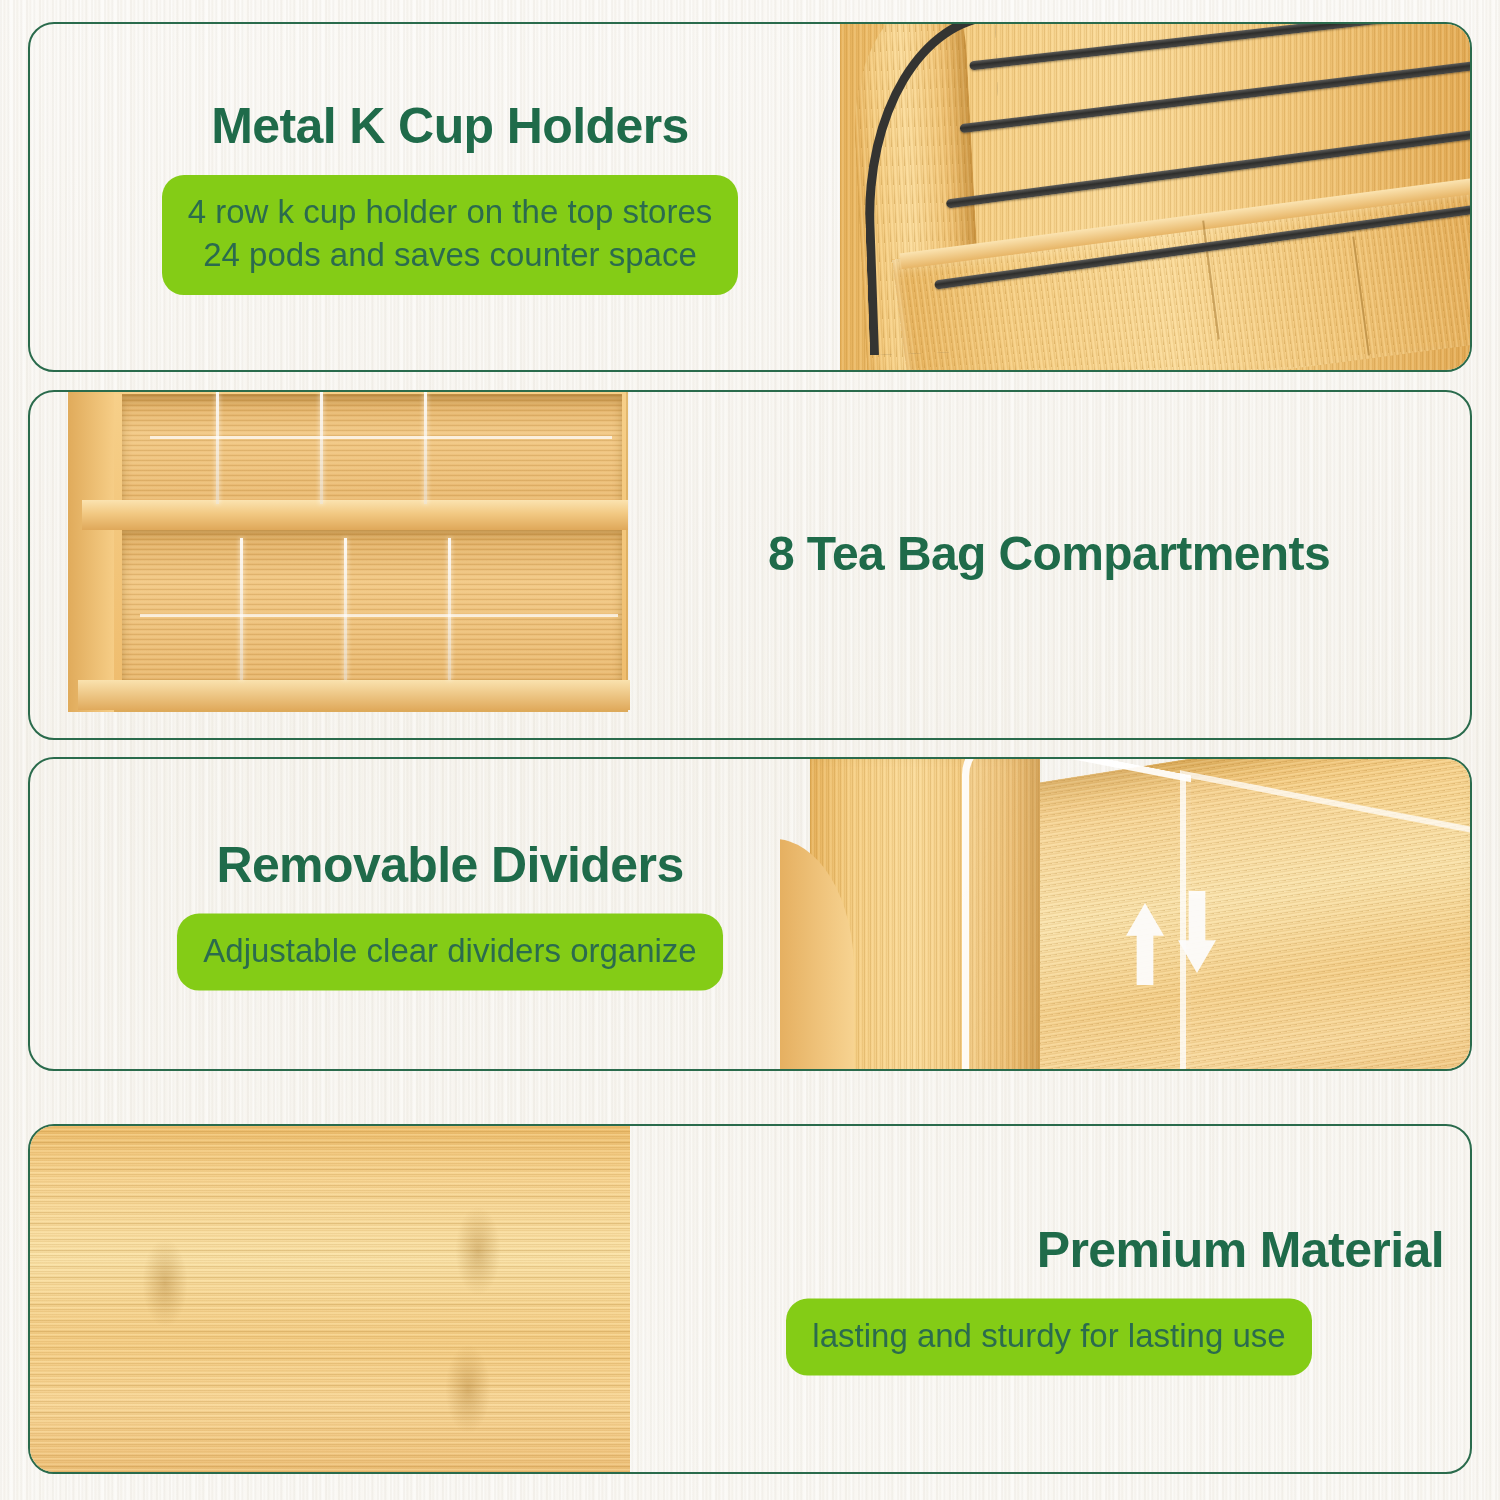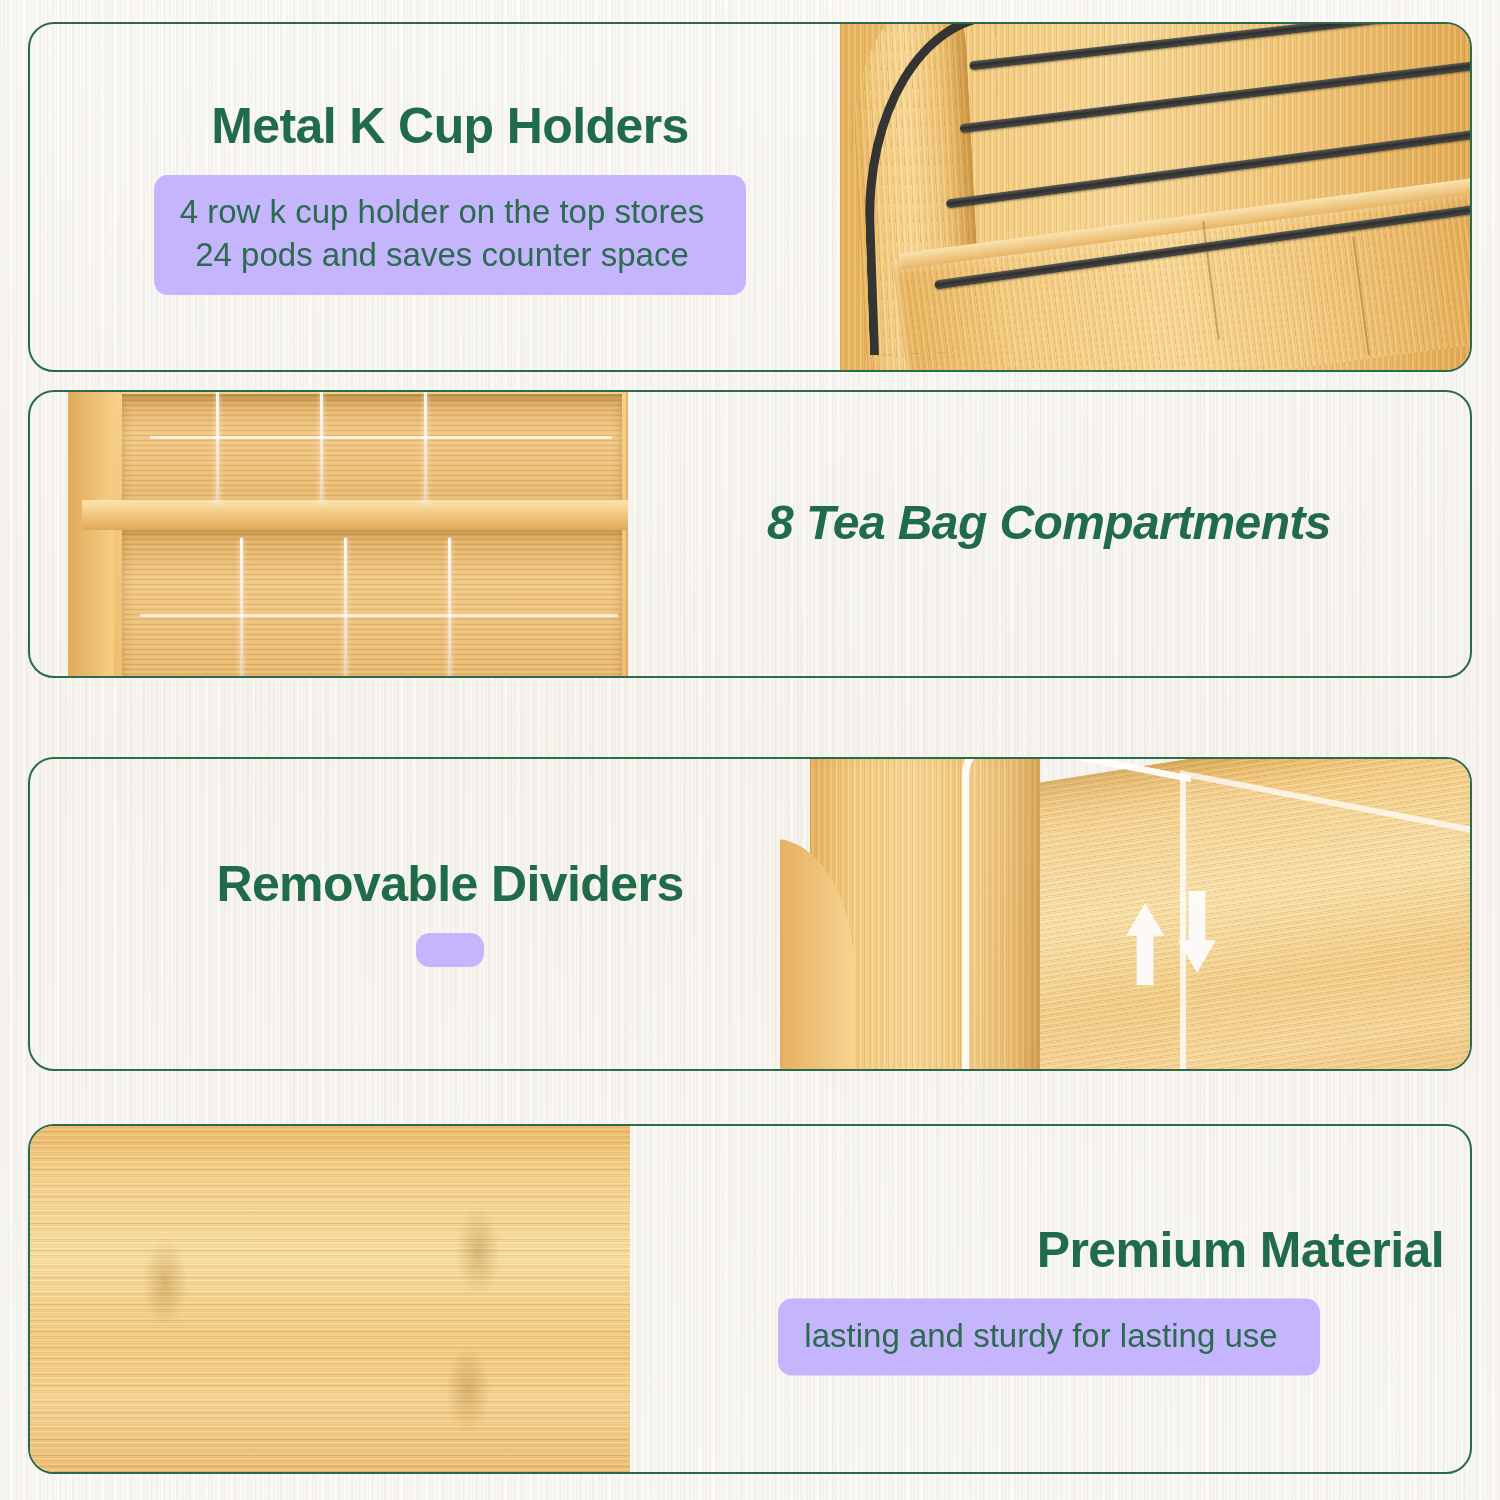--- a/index.html
+++ b/index.html
@@ -51,21 +51,21 @@
   .panel {
     position: absolute;
     left: 28px;
     width: 1444px;
     border: 2px solid #2a6b4c;
     border-radius: 26px;
     box-sizing: border-box;
     overflow: hidden;
   }
   #panel-1 { top: 22px;   height: 350px; }
-  #panel-2 { top: 390px;  height: 288px; font-style: italic; }
+  #panel-2 { top: 390px;  height: 350px; }
   #panel-3 { top: 757px;  height: 314px; }
   #panel-4 { top: 1124px; height: 350px; }
 
   
   .text-block {
     position: absolute;
     top: 50%;
     transform: translateY(-50%);
     text-align: center;
   }
@@ -80,23 +80,23 @@
     line-height: 1.08;
     margin: 0 0 22px 0;
     white-space: nowrap;
   }
   #panel-2 .heading { font-size: 48px; }
   #panel-3 .heading { font-size: 50px; }
   #panel-4 .heading { font-size: 50px; text-align: right; }
 
   .body-band {
     display: inline-block;
-    background: #c4b5fd;
-    border-radius: 14px;
-    padding: 16px 42px 18px 26px;
+    background: #84cc16;
+    border-radius: 22px;
+    padding: 16px 26px 18px 26px;
   }
   .body-text {
     color: #2b6b4e;
     font-size: 33px;
     line-height: 1.30;
     margin: 0;
     white-space: nowrap;
   }
 
   
@@ -362,20 +362,21 @@
       <div class="curve-edge"></div>
       <div class="divider-panel"></div>
       <div class="divider-panel-2"></div>
       <div class="arrow arrow-up"></div>
       <div class="arrow arrow-down"></div>
     </div>
 
     <div class="text-block text-left">
       <h2 class="heading">Removable Dividers</h2>
       <div class="body-band">
+        <p class="body-text">Adjustable clear dividers organize</p>
       </div>
     </div>
   </section>
 
   <section class="panel" id="panel-4">
     <div class="photo" id="photo-4">
       <div class="plank bamboo-h"></div>
       <div class="node" style="left:112px; top:112px;"></div>
       <div class="node" style="left:425px; top:80px;"></div>
       <div class="node" style="left:415px; top:218px;"></div>

